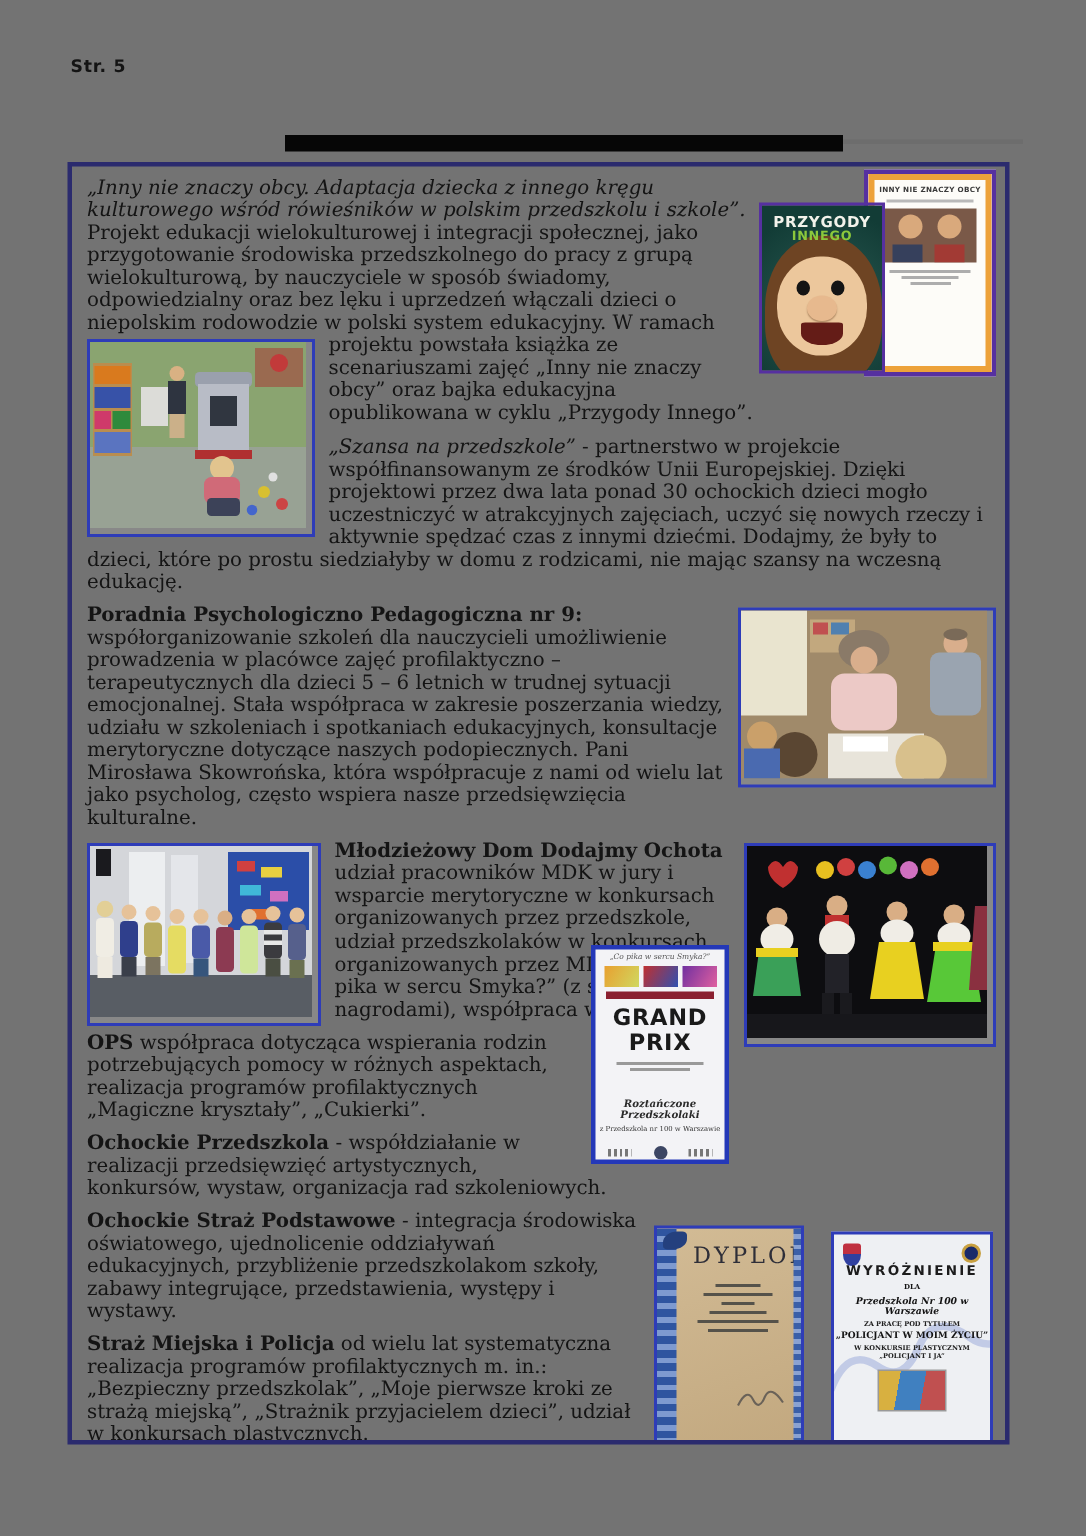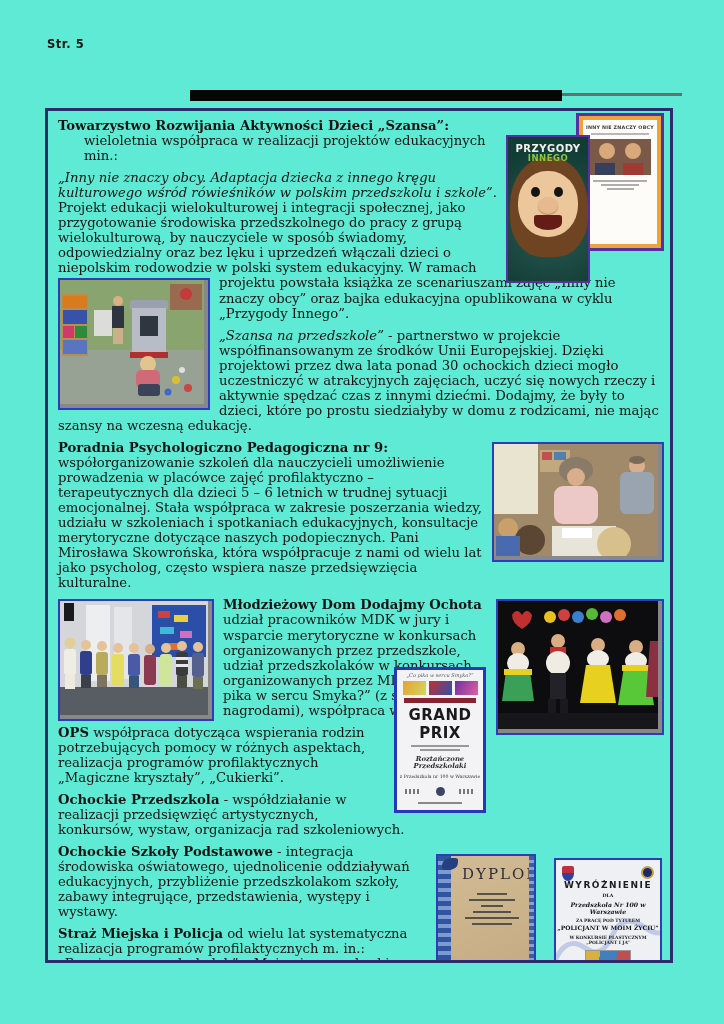--- a/index.html
+++ b/index.html
@@ -1,16 +1,16 @@
 <!DOCTYPE html>
 <html lang="pl"><head>
 <meta charset="utf-8">
 <style>
   html,body{margin:0;padding:0;background:#ffffff;}
-  .page{position:relative;width:724px;height:1024px;background:#5eead4;overflow:hidden;
+  .page{position:relative;width:724px;height:1024px;background:#737373;overflow:hidden;
         font-family:"DejaVu Serif",serif;color:#141414;}
   
   .page-num{position:absolute;left:47px;top:37px;font-family:"DejaVu Sans",sans-serif;
             font-size:11.5px;font-weight:bold;letter-spacing:.5px;}
   .masthead{position:absolute;left:198px;top:46px;font-family:"DejaVu Sans",sans-serif;
             font-size:29px;letter-spacing:6px;font-weight:500;}
   .title-bar{position:absolute;left:190px;top:90px;width:372px;height:11px;background:#060606;}
   .title-line{position:absolute;left:562px;top:93px;width:120px;height:2.5px;background:#6d6d6d;}
   
   .box{position:absolute;left:45px;top:108px;width:628px;height:855px;box-sizing:border-box;
@@ -29,21 +29,21 @@
   .pb-title{margin-top:5px;text-align:center;font-family:"DejaVu Sans",sans-serif;
             font-size:4.8px;font-weight:bold;color:#3a3a3a;letter-spacing:.2px;}
   .pb-bar{height:2px;background:#b9b9b9;margin:3px 8px;}
   .pb-photo{position:relative;margin:4px auto 0 auto;width:62px;height:36px;background:#7a5948;overflow:hidden;}
   .pb-photo i{position:absolute;border-radius:50%;background:#d9a97c;width:16px;height:16px;top:4px;}
   .pb-photo i.h1{left:10px;}.pb-photo i.h2{left:36px;}
   .pb-photo b{position:absolute;bottom:0;height:12px;width:20px;}
   .pb-photo b.c1{left:6px;background:#36405c;}.pb-photo b.c2{left:34px;background:#a23a34;}
   .pb-lines{margin:5px 10px 0 10px;}
   .pb-lines span{display:block;height:1.6px;background:#adadad;margin-bottom:2.4px;}
-  .poster-front{position:absolute;left:0;top:20px;width:84px;height:148px;box-sizing:border-box;
+  .poster-front{position:absolute;left:0;top:20px;width:84px;height:114px;box-sizing:border-box;
                 border:2px solid #5630a0;background:radial-gradient(circle at 55% 60%,#2a5a52,#123c36 80%);
                 z-index:2;overflow:hidden;}
   .pf-title1{position:relative;z-index:3;margin-top:6px;text-align:center;
              font-family:"DejaVu Sans",sans-serif;font-weight:bold;font-size:10px;color:#f2f2ea;letter-spacing:.5px;}
   .pf-title2{position:relative;z-index:3;text-align:center;font-family:"DejaVu Sans",sans-serif;
              font-weight:bold;font-size:8.5px;color:#8cc83c;letter-spacing:.5px;}
   .pf-hair{position:absolute;left:2px;top:20px;width:78px;height:100px;background:#6e4423;
            border-radius:48% 48% 40% 40%;}
   .pf-face{position:absolute;left:10px;top:34px;width:60px;height:66px;background:#ecc79c;border-radius:48%;}
   .pf-eye{position:absolute;width:9px;height:10px;background:#141414;border-radius:50%;top:16px;}
@@ -65,21 +65,21 @@
   .gp-thumbs{display:flex;justify-content:center;gap:3px;margin-top:3px;}
   .gp-thumbs span{width:23px;height:14px;display:block;}
   .gp-t1{background:linear-gradient(120deg,#e8a030,#d0d860);}
   .gp-t2{background:linear-gradient(120deg,#c03030,#3050b0);}
   .gp-t3{background:linear-gradient(120deg,#7030a0,#e060a0);}
   .gp-redbar{margin:3px auto 0 auto;width:72px;height:5px;background:#8a2030;}
   .gp-title{margin-top:4px;font-family:"DejaVu Sans",sans-serif;font-weight:bold;font-size:15px;
             letter-spacing:.5px;color:#1a1a1a;}
   .gp-sub{margin:3px auto 0 auto;width:58px;height:2px;background:#999;}
   .gp-sub2{margin:2px auto 0 auto;width:40px;height:2px;background:#999;}
-  .gp-recipient{margin-top:5px;font-style:italic;font-weight:bold;font-size:6.8px;color:#2a2a2a;}
+  .gp-recipient{margin-top:19px;font-style:italic;font-weight:bold;font-size:6.8px;color:#2a2a2a;}
   .gp-from{margin-top:3px;font-size:4.6px;color:#333;}
   .gp-signs{display:flex;justify-content:space-between;padding:0 8px;margin-top:8px;align-items:center;}
   .gp-signs .sq{width:16px;height:5px;background:repeating-linear-gradient(90deg,#777 0 2px,transparent 2px 4px);}
   .gp-signs .st{width:9px;height:9px;border-radius:50%;background:#3c4664;}
   .gp-foot{margin:6px auto 0 auto;width:44px;height:2px;background:#888;}
   
   .bottomcerts{float:right;width:228px;height:164px;margin:2px 0 0 8px;position:relative;}
   .dyplom{position:absolute;left:0;top:8px;width:100px;height:148px;box-sizing:border-box;
           border:2px solid #2e3cb8;background:linear-gradient(160deg,#d2bb95,#c2a87f);overflow:hidden;}
   .dy-band-l{position:absolute;left:0;top:0;width:13px;height:100%;
@@ -144,21 +144,20 @@
           <div class="pf-eye l"></div>
           <div class="pf-eye r"></div>
           <div class="pf-nose"></div>
           <div class="pf-mouth"></div>
         </div>
         <div class="pf-title1">PRZYGODY</div>
         <div class="pf-title2">INNEGO</div>
       </div>
     </div>
 
-    <p class="para p1"><b class="lead">Towarzystwo Rozwijania Aktywności Dzieci „Szansa”:</b><span> wieloletnia współpraca w realizacji projektów edukacyjnych  min.:</span></p>
 
     <p class="para"><i class="quote">„Inny nie znaczy obcy. Adaptacja dziecka z innego kręgu kulturowego wśród rówieśników w polskim przedszkolu i szkole”.</i><span> Projekt edukacji wielokulturowej i integracji społecznej, jako przygotowanie środowiska przedszkolnego do pracy z grupą wielokulturową, by nauczyciele w sposób świadomy, odpowiedzialny oraz bez lęku i uprzedzeń włączali dzieci o niepolskim rodowodzie w polski system edukacyjny. W</span>
       <span class="photo-frame classroom-photo"><svg width="144" height="124" viewBox="0 0 144 124" xmlns="http://www.w3.org/2000/svg">
         <rect x="0" y="0" width="144" height="70" fill="#8aa470"></rect>
         <rect x="0" y="70" width="144" height="54" fill="#98a294"></rect>
         <rect x="110" y="4" width="32" height="26" fill="#9a6a50"></rect>
         <circle cx="126" cy="14" r="6" fill="#c23a3a"></circle>
         <rect x="2" y="14" width="26" height="62" fill="#b98d4f"></rect>
         <rect x="3" y="16" width="24" height="12" fill="#d97a1e"></rect>
         <rect x="3" y="30" width="24" height="14" fill="#3752a8"></rect>
@@ -331,18 +330,18 @@
           <span class="wy-emblem-r"></span>
           <span class="wy-title" style="display:block;">WYRÓŻNIENIE</span>
           <span class="wy-dla" style="display:block;">DLA</span>
           <span class="wy-recipient" style="display:block;">Przedszkola Nr 100 w Warszawie</span>
           <span class="wy-za" style="display:block;">ZA PRACĘ POD TYTUŁEM</span>
           <span class="wy-work" style="display:block;">„POLICJANT W MOIM ŻYCIU”</span>
           <span class="wy-contest" style="display:block;">W KONKURSIE PLASTYCZNYM „POLICJANT I JA”</span>
           <span class="wy-pic" style="display:block;"></span>
 
         </span>
-      </span><b class="lead">Ochockie Szkoły Podstawowe</b><span> - integracja środowiska oświatowego, ujednolicenie oddziaływań edukacyjnych, przybliżenie przedszkolakom szkoły, zabawy integrujące, przedstawienia, występy i wystawy.</span></p>
+      </span><b class="lead">Ochockie Straż Podstawowe</b><span> - integracja środowiska oświatowego, ujednolicenie oddziaływań edukacyjnych, przybliżenie przedszkolakom szkoły, zabawy integrujące, przedstawienia, występy i wystawy.</span></p>
 
     <p class="para"><b class="lead">Straż Miejska i Policja</b><span> od wielu lat systematyczna realizacja programów profilaktycznych m. in.: „Bezpieczny przedszkolak”, „Moje pierwsze kroki ze strażą miejską”, „Strażnik przyjacielem dzieci”, udział w konkursach plastycznych.</span></p>
 
   </div>
 </div>
 
 </body></html>

